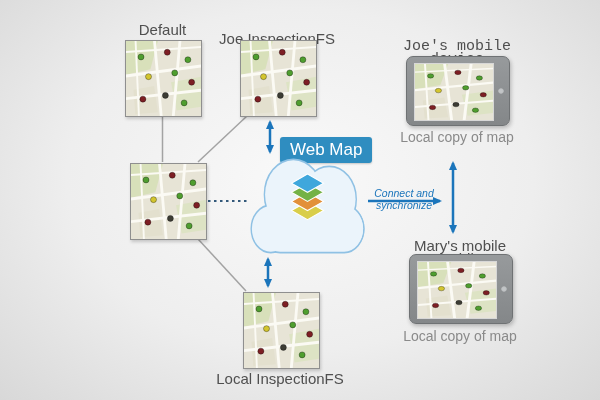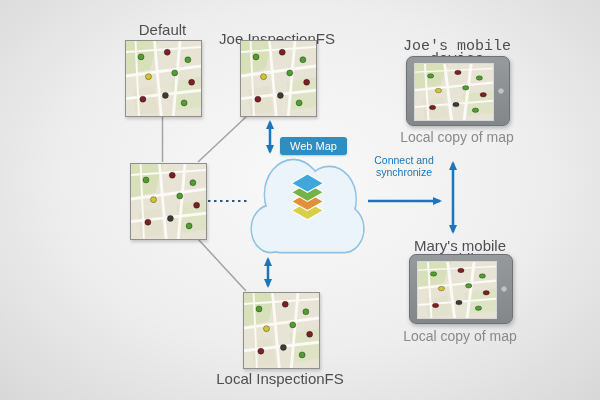--- a/index.html
+++ b/index.html
@@ -8,21 +8,21 @@
     background:radial-gradient(ellipse at 50% 45%, #f9f9f9 0%, #eeeeee 55%, #d8d8d8 100%);}
   .overlay{position:absolute;left:0;top:0;width:600px;height:400px;}
   .lbl{position:absolute;font-size:15px;color:#4f4f4f;text-align:center;line-height:13px;}
   .lbl.small{font-size:14px;color:#8a8a8a;}
   .lbl.blue{color:#1b75bb;}
   .lbl.sync{font-size:10.5px;line-height:12px;color:#1b75bb;}
   .map{position:absolute;width:75px;height:75px;border:1px solid #8f8f8f;background:#e7e4d6;
     box-shadow:1px 2px 3px rgba(0,0,0,.18);}
   .map svg{display:block;width:100%;height:100%;}
   .badge{position:absolute;left:280px;top:137px;background:#2f8dc0;color:#ffffff;
-    font-size:11px;padding:3px 10px;border-radius:3px;box-shadow:0 1px 2px rgba(0,0,0,.2);}
+    font-size:17px;padding:3px 10px;border-radius:3px;box-shadow:0 1px 2px rgba(0,0,0,.2);}
   .cloud-box{position:absolute;left:250px;top:158px;width:115px;height:96px;}
   .cloud-box svg{display:block;width:100%;height:100%;overflow:visible;}
   .feature-label{position:absolute;left:277px;top:221px;width:60px;}
   .tablet{position:absolute;width:102px;height:68px;border-radius:7px;
     background:linear-gradient(#979a9c,#848789);box-shadow:1px 2px 4px rgba(0,0,0,.25);
     border:1px solid #6f7274;}
   .tablet .screen{position:absolute;left:7px;top:6px;width:78px;height:56px;
     border:1px solid #d7d7d7;background:#e7e4d6;}
   .tablet .screen svg{display:block;width:100%;height:100%;}
   .tablet .btn{position:absolute;left:91px;top:50%;width:6px;height:6px;margin-top:-3px;
@@ -132,21 +132,21 @@
       </g>
       <g transform="translate(75,46)">
         <polygon points="0,8 17,16 0,24 -17,16" fill="#d9ce4a" stroke="#fff" stroke-width="1"></polygon>
         <polygon points="0,0 17,8 0,16 -17,8" fill="#e2903a" stroke="#fff" stroke-width="1"></polygon>
         <polygon points="0,-8 17,0 0,8 -17,0" fill="#74b247" stroke="#fff" stroke-width="1"></polygon>
         <polygon points="0,-16 17,-8 0,0 -17,-8" fill="#3fa7dc" stroke="#fff" stroke-width="1"></polygon>
       </g>
     </svg>
   </div>
 
-  <div class="lbl sync" style="left:362px;top:154px;width:84px;">Connect and synchronize</div>
+  <div class="lbl sync" style="left:362px;top:187px;width:84px;font-style:italic;">Connect and synchronize</div>
 
   <div class="lbl" style="left:387px;top:40px;width:140px;font-family:Liberation Mono, monospace;">Joe's mobile device</div>
   <div class="tablet" style="left:406px;top:56px;">
     <div class="screen">
       <svg viewBox="0 0 80 80" preserveAspectRatio="none">
         <use href="#map-tile" width="100%" height="100%"></use>
         </svg>
     </div>
     <span class="btn"></span>
   </div>

